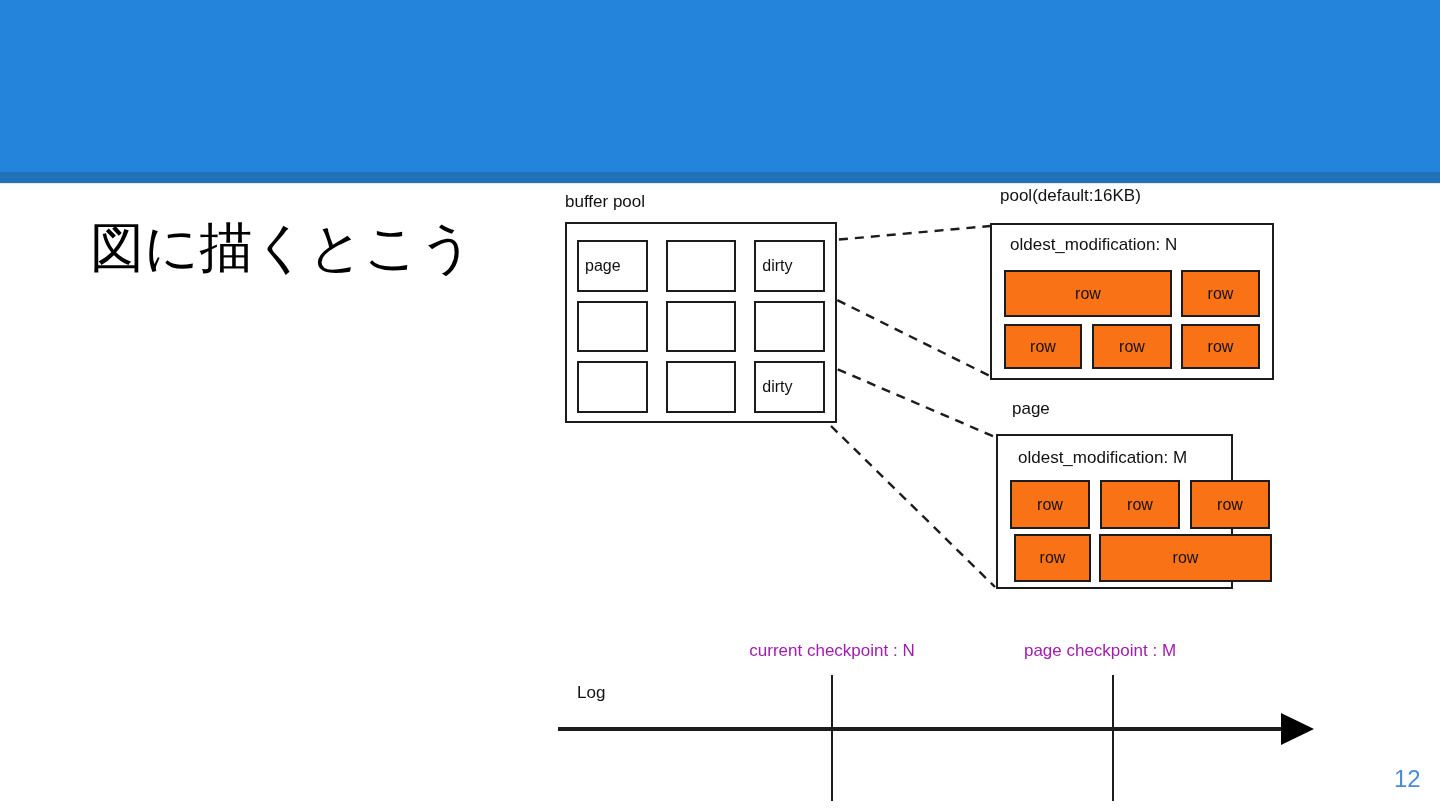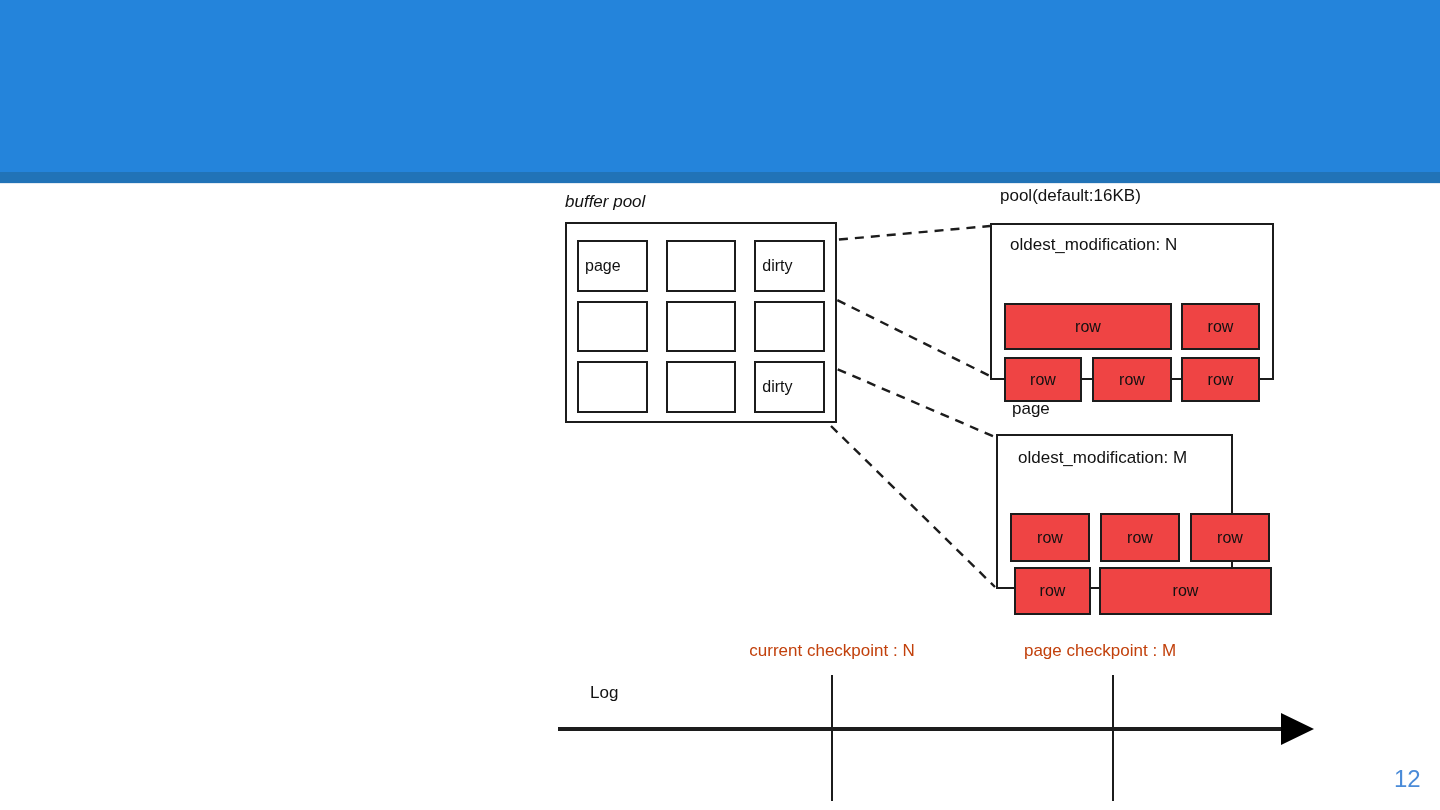--- a/index.html
+++ b/index.html
@@ -59,32 +59,32 @@
     position: absolute; border: 2px solid #1c1c1c; box-sizing: border-box;
     background: #ffffff;
   }
   .page-box-n { left: 990px; top: 223px; width: 284px; height: 157px; text-align: right; }
   .page-box-m { left: 996px; top: 434px; width: 237px; height: 155px; }
   .page-header {
     position: absolute; font-size: 17px; color: #111111; white-space: nowrap;
   }
   .row-box {
     position: absolute; border: 2px solid #1c1c1c; box-sizing: border-box;
-    background: #ef4444; display: flex; align-items: center; justify-content: center;
-    font-size: 16px; color: #111111; margin-top: 33px;
+    background: #f97316; display: flex; align-items: center; justify-content: center;
+    font-size: 16px; color: #111111;
   }
 
   
   .checkpoint-label {
     position: absolute; top: 641px; transform: translateX(-50%);
-    font-size: 17px; color: #c2410c; white-space: nowrap;
+    font-size: 17px; color: #a21caf; white-space: nowrap;
   }
   .log-label {
     position: absolute; left: 577px; top: 683px;
-    font-size: 17px; color: #111111; margin-left: 13px;
+    font-size: 17px; color: #111111;
   }
 
   
   .page-number {
     position: absolute; left: 1394px; top: 765px;
     font-size: 24px; color: #4a8bd8;
   }
 
   .overlay-svg {
     position: absolute; left: 0; top: 0; width: 1440px; height: 810px;
@@ -92,35 +92,36 @@
   }
 </style>
 </head>
 <body>
 
 <div class="slide">
 
   <div class="header-band"></div>
   <div class="header-stripe"></div>
 
+  <div class="slide-title">図に描くとこう</div>
 
   <svg class="overlay-svg" viewBox="0 0 1440 810">
 
     <line x1="823" y1="241" x2="990" y2="226" stroke="#1c1c1c" stroke-width="2.4" stroke-dasharray="9 7"></line>
     <line x1="823" y1="293" x2="990" y2="376" stroke="#1c1c1c" stroke-width="2.4" stroke-dasharray="9 7"></line>
     <line x1="823" y1="363" x2="995" y2="437" stroke="#1c1c1c" stroke-width="2.4" stroke-dasharray="9 7"></line>
     <line x1="831" y1="426" x2="995" y2="587" stroke="#1c1c1c" stroke-width="2.4" stroke-dasharray="9 7"></line>
 
     <line x1="558" y1="729" x2="1284" y2="729" stroke="#1c1c1c" stroke-width="4"></line>
     <polygon points="1281,713 1314,729 1281,745" fill="#000000"></polygon>
     <line x1="832" y1="675" x2="832" y2="801" stroke="#1c1c1c" stroke-width="2"></line>
     <line x1="1113" y1="675" x2="1113" y2="801" stroke="#1c1c1c" stroke-width="2"></line>
   </svg>
 
-  <div class="diagram-label" style="left:565px; top:192px;font-style:italic;">buffer pool</div>
+  <div class="diagram-label" style="left:565px; top:192px;">buffer pool</div>
   <div class="buffer-pool-box">
     <div class="bp-grid">
       <div class="bp-cell">page</div>
       <div class="bp-cell"></div>
       <div class="bp-cell">dirty</div>
       <div class="bp-cell"></div>
       <div class="bp-cell"></div>
       <div class="bp-cell"></div>
       <div class="bp-cell"></div>
       <div class="bp-cell"></div>

